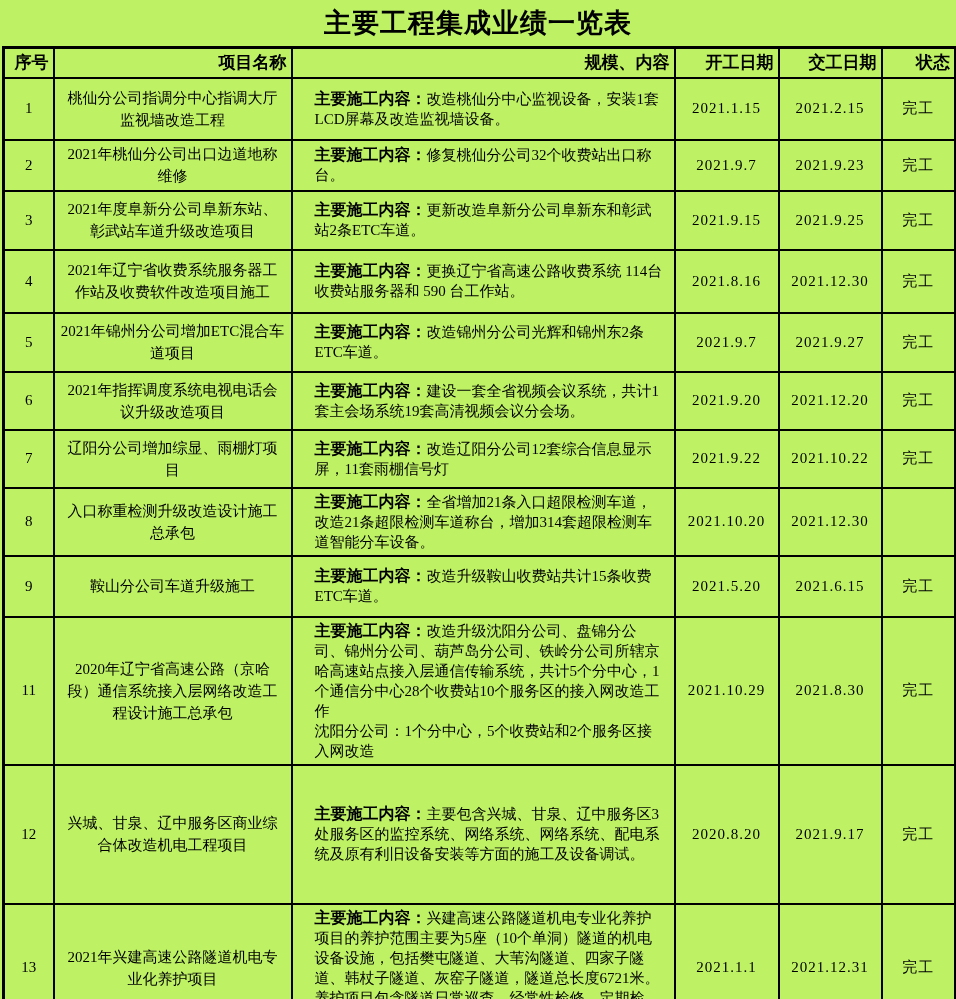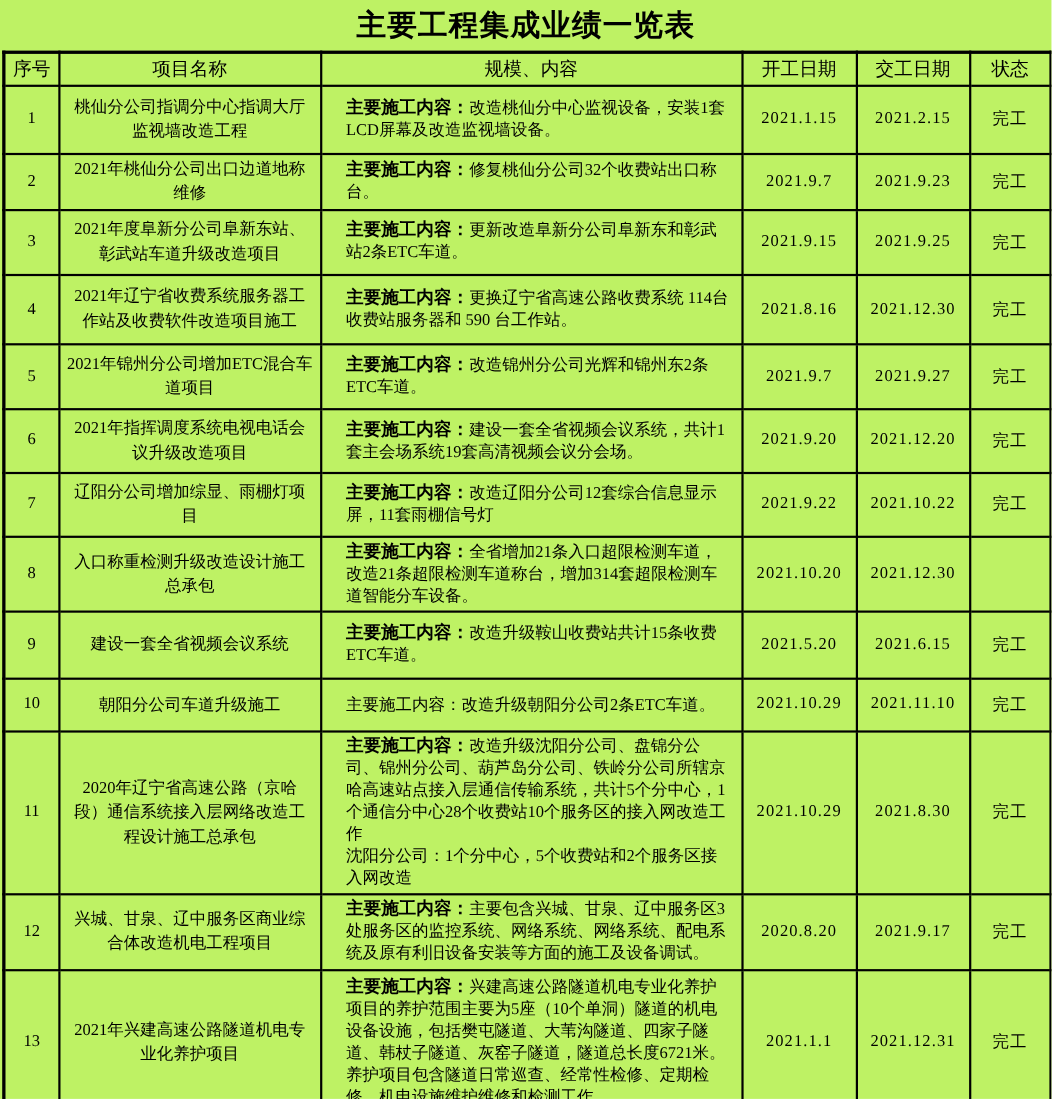--- a/index.html
+++ b/index.html
@@ -43,22 +43,22 @@
   col.w-no     { width: 50px; }
   col.w-name   { width: 238px; }
   col.w-content{ width: 383px; }
   col.w-start  { width: 104px; }
   col.w-end    { width: 103px; }
   col.w-status { width: 74px; }
 
   thead tr { height: 30px; }
   thead th {
     font-size: 17px;
-    font-weight: normal;
-    text-align: center;
+    font-weight: bold;
+    text-align: right;
     padding: 1px 2px;
   }
 
   tbody td { font-size: 15px; }
   td.c-no     { text-align: center; }
   td.c-name   { text-align: center; line-height: 22px; padding: 2px 6px; border-radius: 30px; }
   td.c-content{ text-align: left; line-height: 20px; padding: 3px 8px 3px 22px; }
   td.c-start, td.c-end { text-align: center; letter-spacing: 1px; }
   td.c-status { text-align: center; letter-spacing: 1px; }
 
@@ -166,32 +166,24 @@
         <tr>
     <td class="c-no">8</td>
     <td class="c-name">入口称重检测升级改造设计施工总承包</td>
     <td class="c-content"><span class="label">主要施工内容：</span><span class="ctext">全省增加21条入口超限检测车道，改造21条超限检测车道称台，增加314套超限检测车道智能分车设备。</span></td>
     <td class="c-start">2021.10.20</td>
     <td class="c-end">2021.12.30</td>
     <td class="c-status"></td>
   </tr>
         <tr>
     <td class="c-no">9</td>
-    <td class="c-name">建设一套全省视频会议系统</td>
+    <td class="c-name">鞍山分公司车道升级施工</td>
     <td class="c-content"><span class="label">主要施工内容：</span><span class="ctext">改造升级鞍山收费站共计15条收费ETC车道。</span></td>
     <td class="c-start">2021.5.20</td>
     <td class="c-end">2021.6.15</td>
-    <td class="c-status">完工</td>
-  </tr>
-        <tr>
-    <td class="c-no">10</td>
-    <td class="c-name">朝阳分公司车道升级施工</td>
-    <td class="c-content"><span class="label plain">主要施工内容：</span><span class="ctext">改造升级朝阳分公司2条ETC车道。</span></td>
-    <td class="c-start">2021.10.29</td>
-    <td class="c-end">2021.11.10</td>
     <td class="c-status">完工</td>
   </tr>
         <tr>
     <td class="c-no">11</td>
     <td class="c-name">2020年辽宁省高速公路（京哈段）通信系统接入层网络改造工程设计施工总承包</td>
     <td class="c-content"><span class="label">主要施工内容：</span><span class="ctext">改造升级沈阳分公司、盘锦分公司、锦州分公司、葫芦岛分公司、铁岭分公司所辖京哈高速站点接入层通信传输系统，共计5个分中心，1个通信分中心28个收费站10个服务区的接入网改造工作
 沈阳分公司：1个分中心，5个收费站和2个服务区接入网改造</span></td>
     <td class="c-start">2021.10.29</td>
     <td class="c-end">2021.8.30</td>
     <td class="c-status">完工</td>

